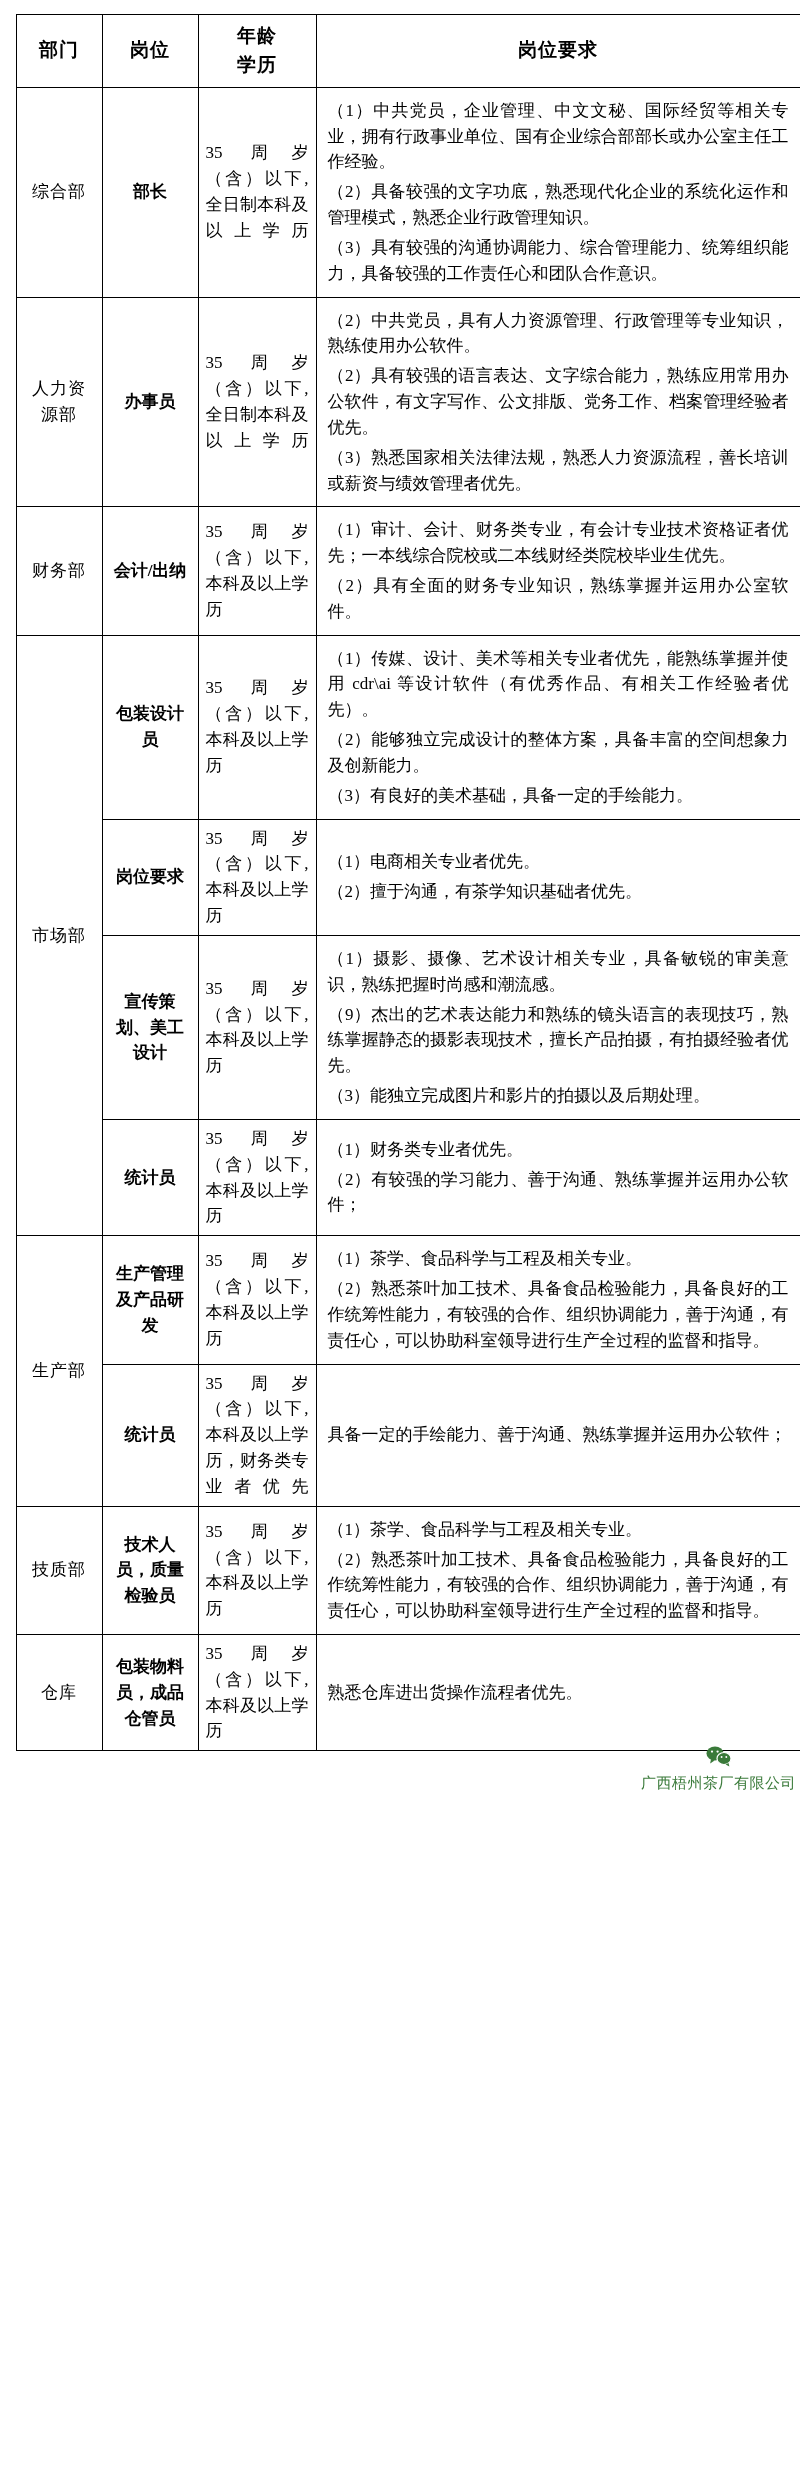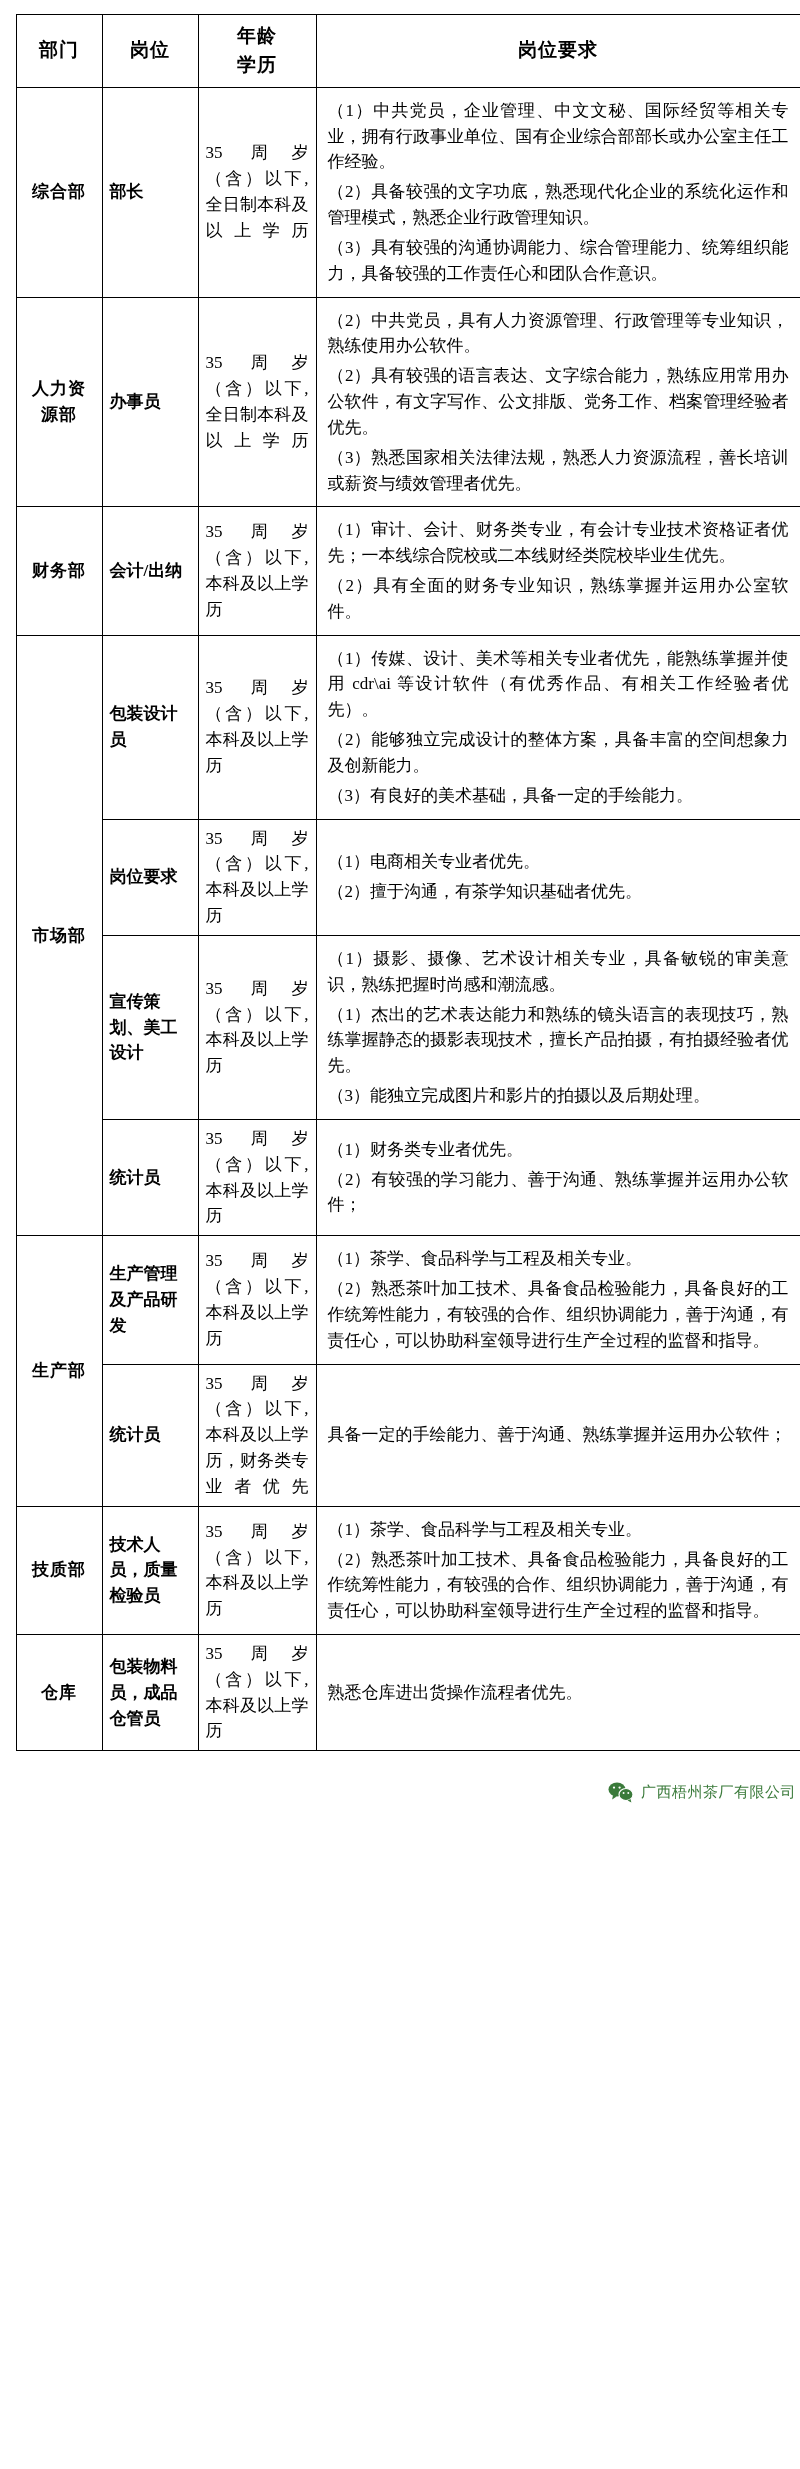--- a/index.html
+++ b/index.html
@@ -39,26 +39,27 @@
     padding: 7px 4px;
     letter-spacing: 1px;
   }
   col.c-dept { width: 86px; }
   col.c-post { width: 96px; }
   col.c-age  { width: 118px; }
   col.c-req  { width: 484px; }
 
   td.dept {
     text-align: center;
-    font-weight: bold;
+    font-weight: normal;
     font-size: 18px;
     letter-spacing: 1px;
     line-height: 1.45;
   }
   td.post {
+    text-align: center;
     font-weight: bold;
     font-size: 17px;
     line-height: 1.5;
   }
   td.age {
     text-align: justify;
     text-align-last: justify;
     font-size: 16px;
     line-height: 1.55;
     padding: 6px 8px;
@@ -75,24 +76,25 @@
   }
   .footer {
     width: 784px;
     margin: 0 auto;
     height: 54px;
     position: relative;
   }
   .footer-inner {
     position: absolute;
     right: 4px;
-    bottom: 2px;
+    bottom: 12px;
     display: flex;
     align-items: center;
     gap: 7px;
+    flex-direction: column;
   }
   .wechat-icon {
     width: 26px;
     height: 22px;
     position: relative;
     display: inline-block;
   }
   .wechat-icon svg { display: block; }
   .footer-text {
     font-family: "Liberation Sans", "DejaVu Sans", sans-serif;
@@ -176,21 +178,21 @@
           <p>（1）电商相关专业者优先。</p>
           <p>（2）擅于沟通，有茶学知识基础者优先。</p>
         </td>
       </tr>
 
       <tr>
         <td class="post">宣传策划、美工设计</td>
         <td class="age">35 周岁（含）以下,本科及以上学历</td>
         <td class="req">
           <p>（1）摄影、摄像、艺术设计相关专业，具备敏锐的审美意识，熟练把握时尚感和潮流感。</p>
-          <p>（1）杰出的艺术表达能力和熟练的镜头语言的表现技巧，熟练掌握静态的摄影表现技术，擅长产品拍摄，有拍摄经验者优先。</p>
+          <p>（9）杰出的艺术表达能力和熟练的镜头语言的表现技巧，熟练掌握静态的摄影表现技术，擅长产品拍摄，有拍摄经验者优先。</p>
           <p>（3）能独立完成图片和影片的拍摄以及后期处理。</p>
         </td>
       </tr>
 
       <tr>
         <td class="post">统计员</td>
         <td class="age">35 周岁（含）以下,本科及以上学历</td>
         <td class="req">
           <p>（1）财务类专业者优先。</p>
           <p>（2）有较强的学习能力、善于沟通、熟练掌握并运用办公软件；</p>

